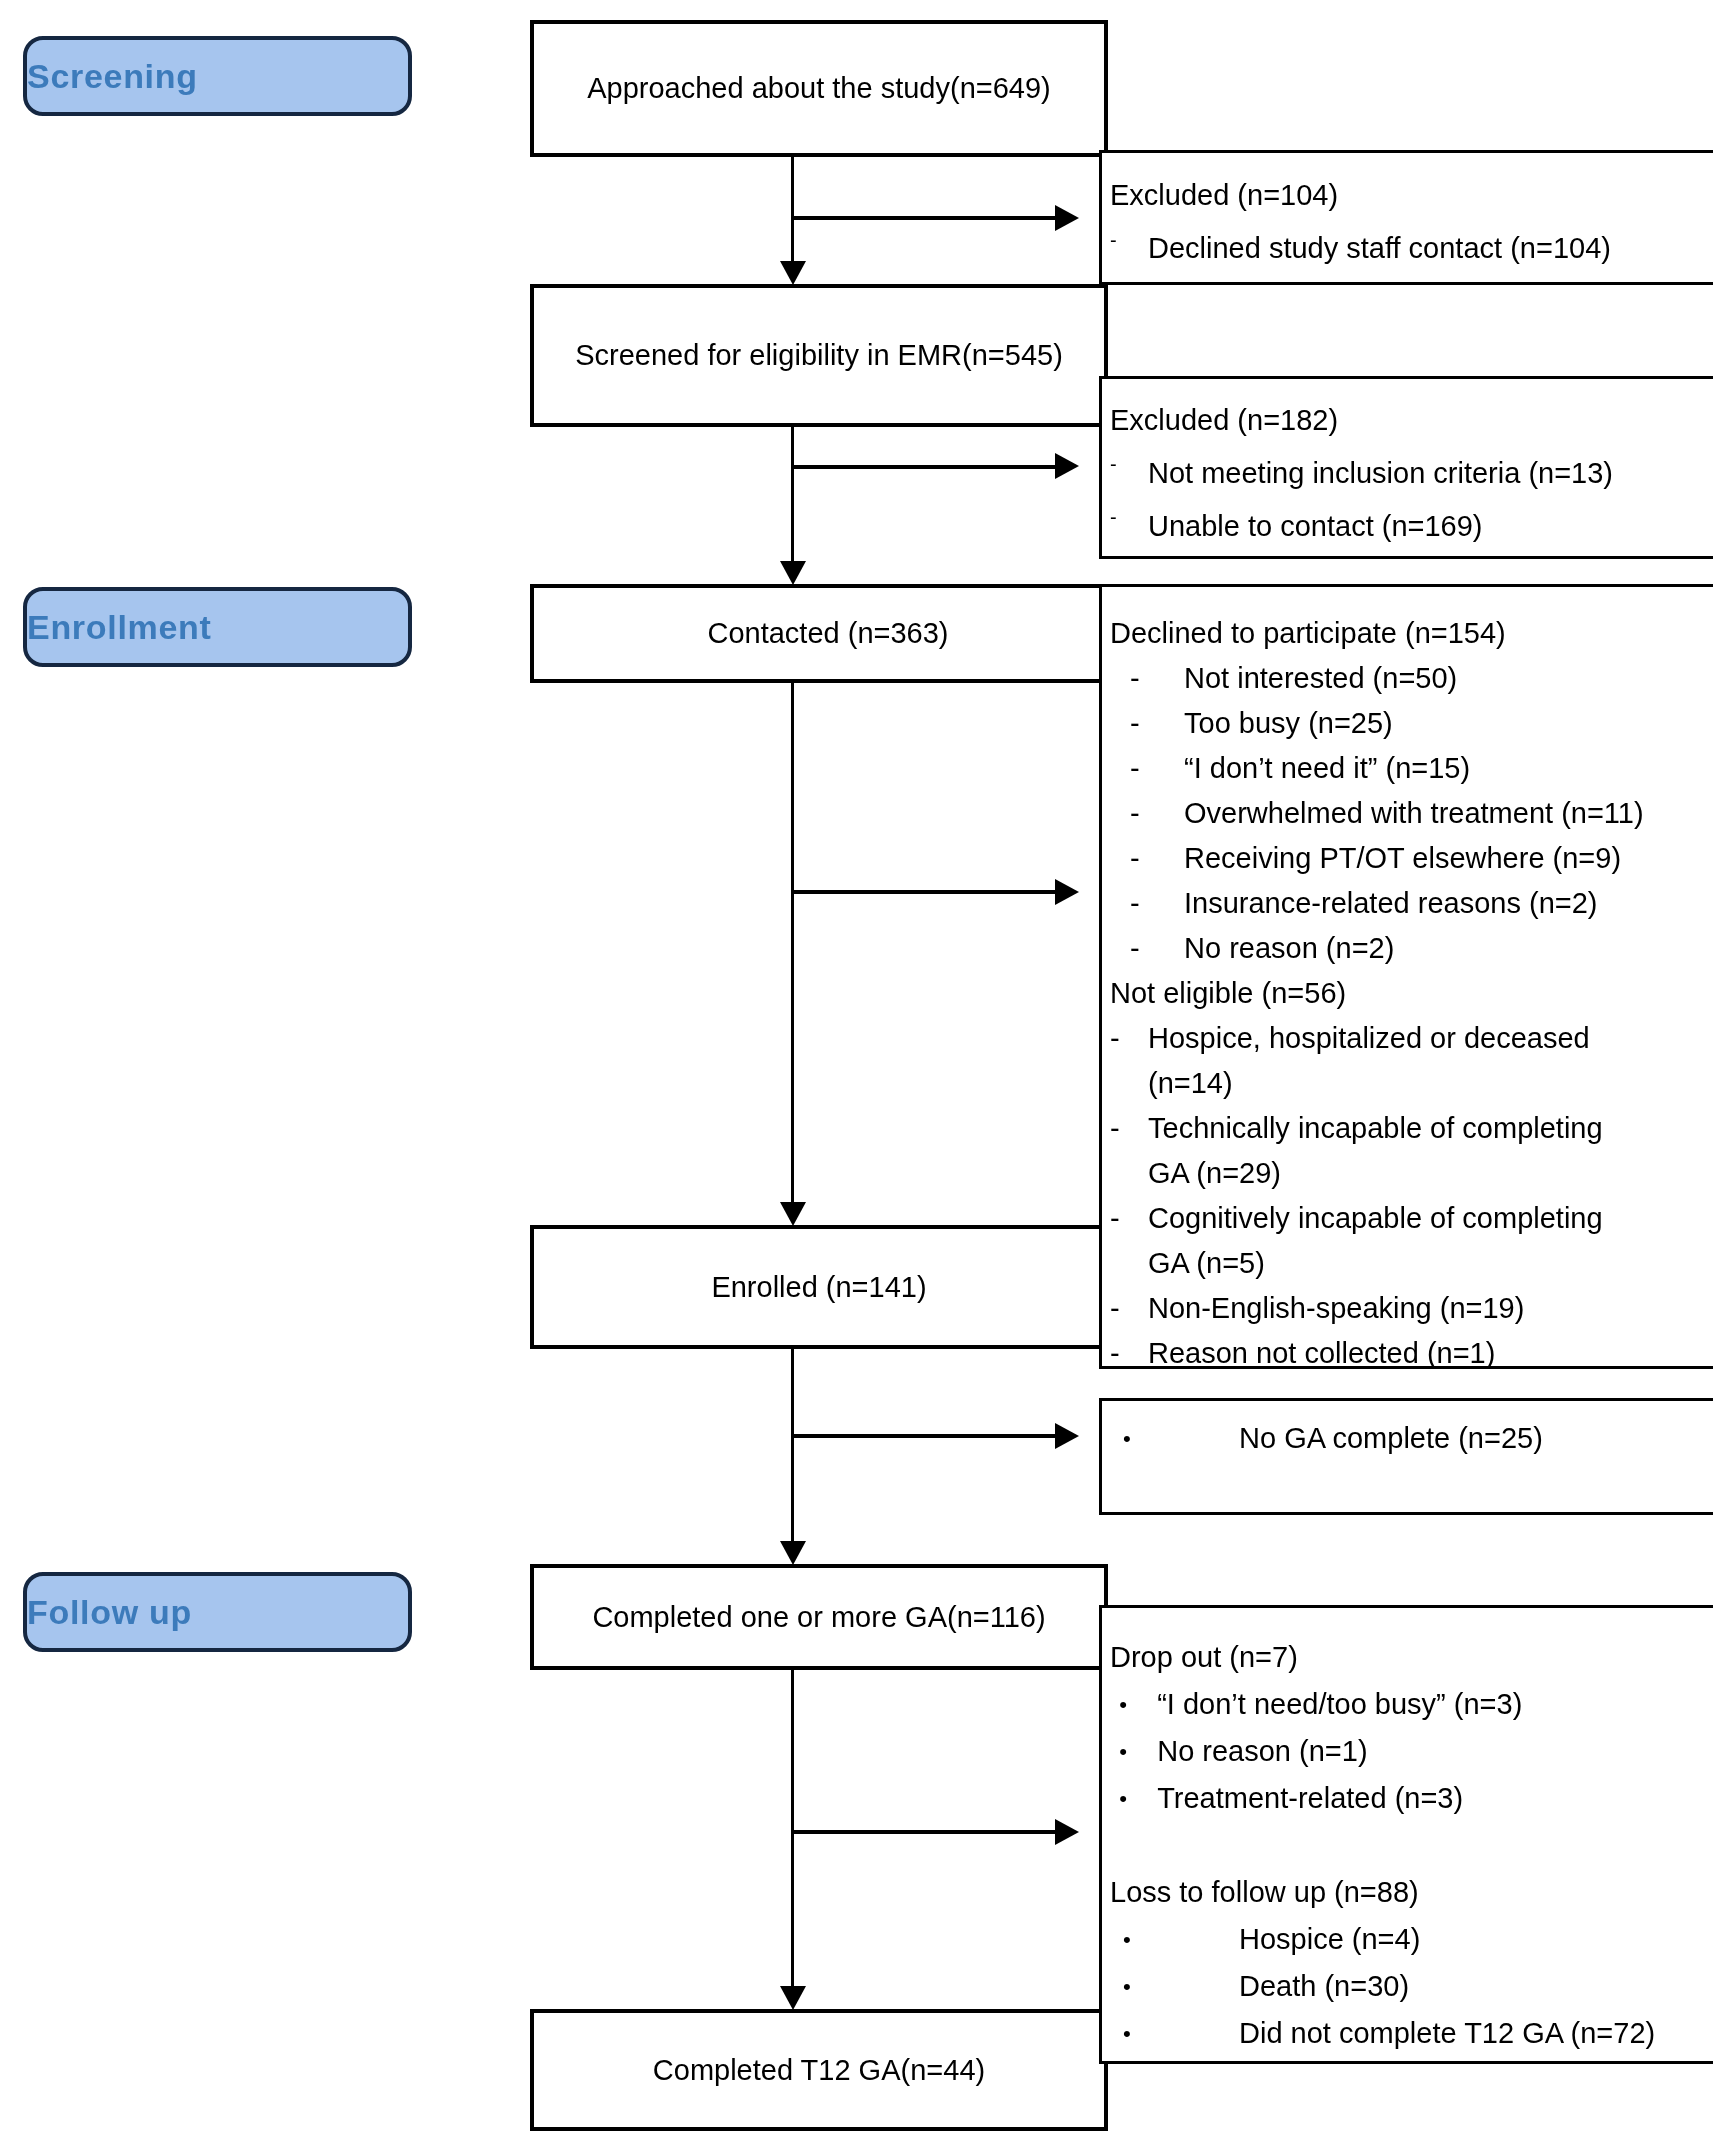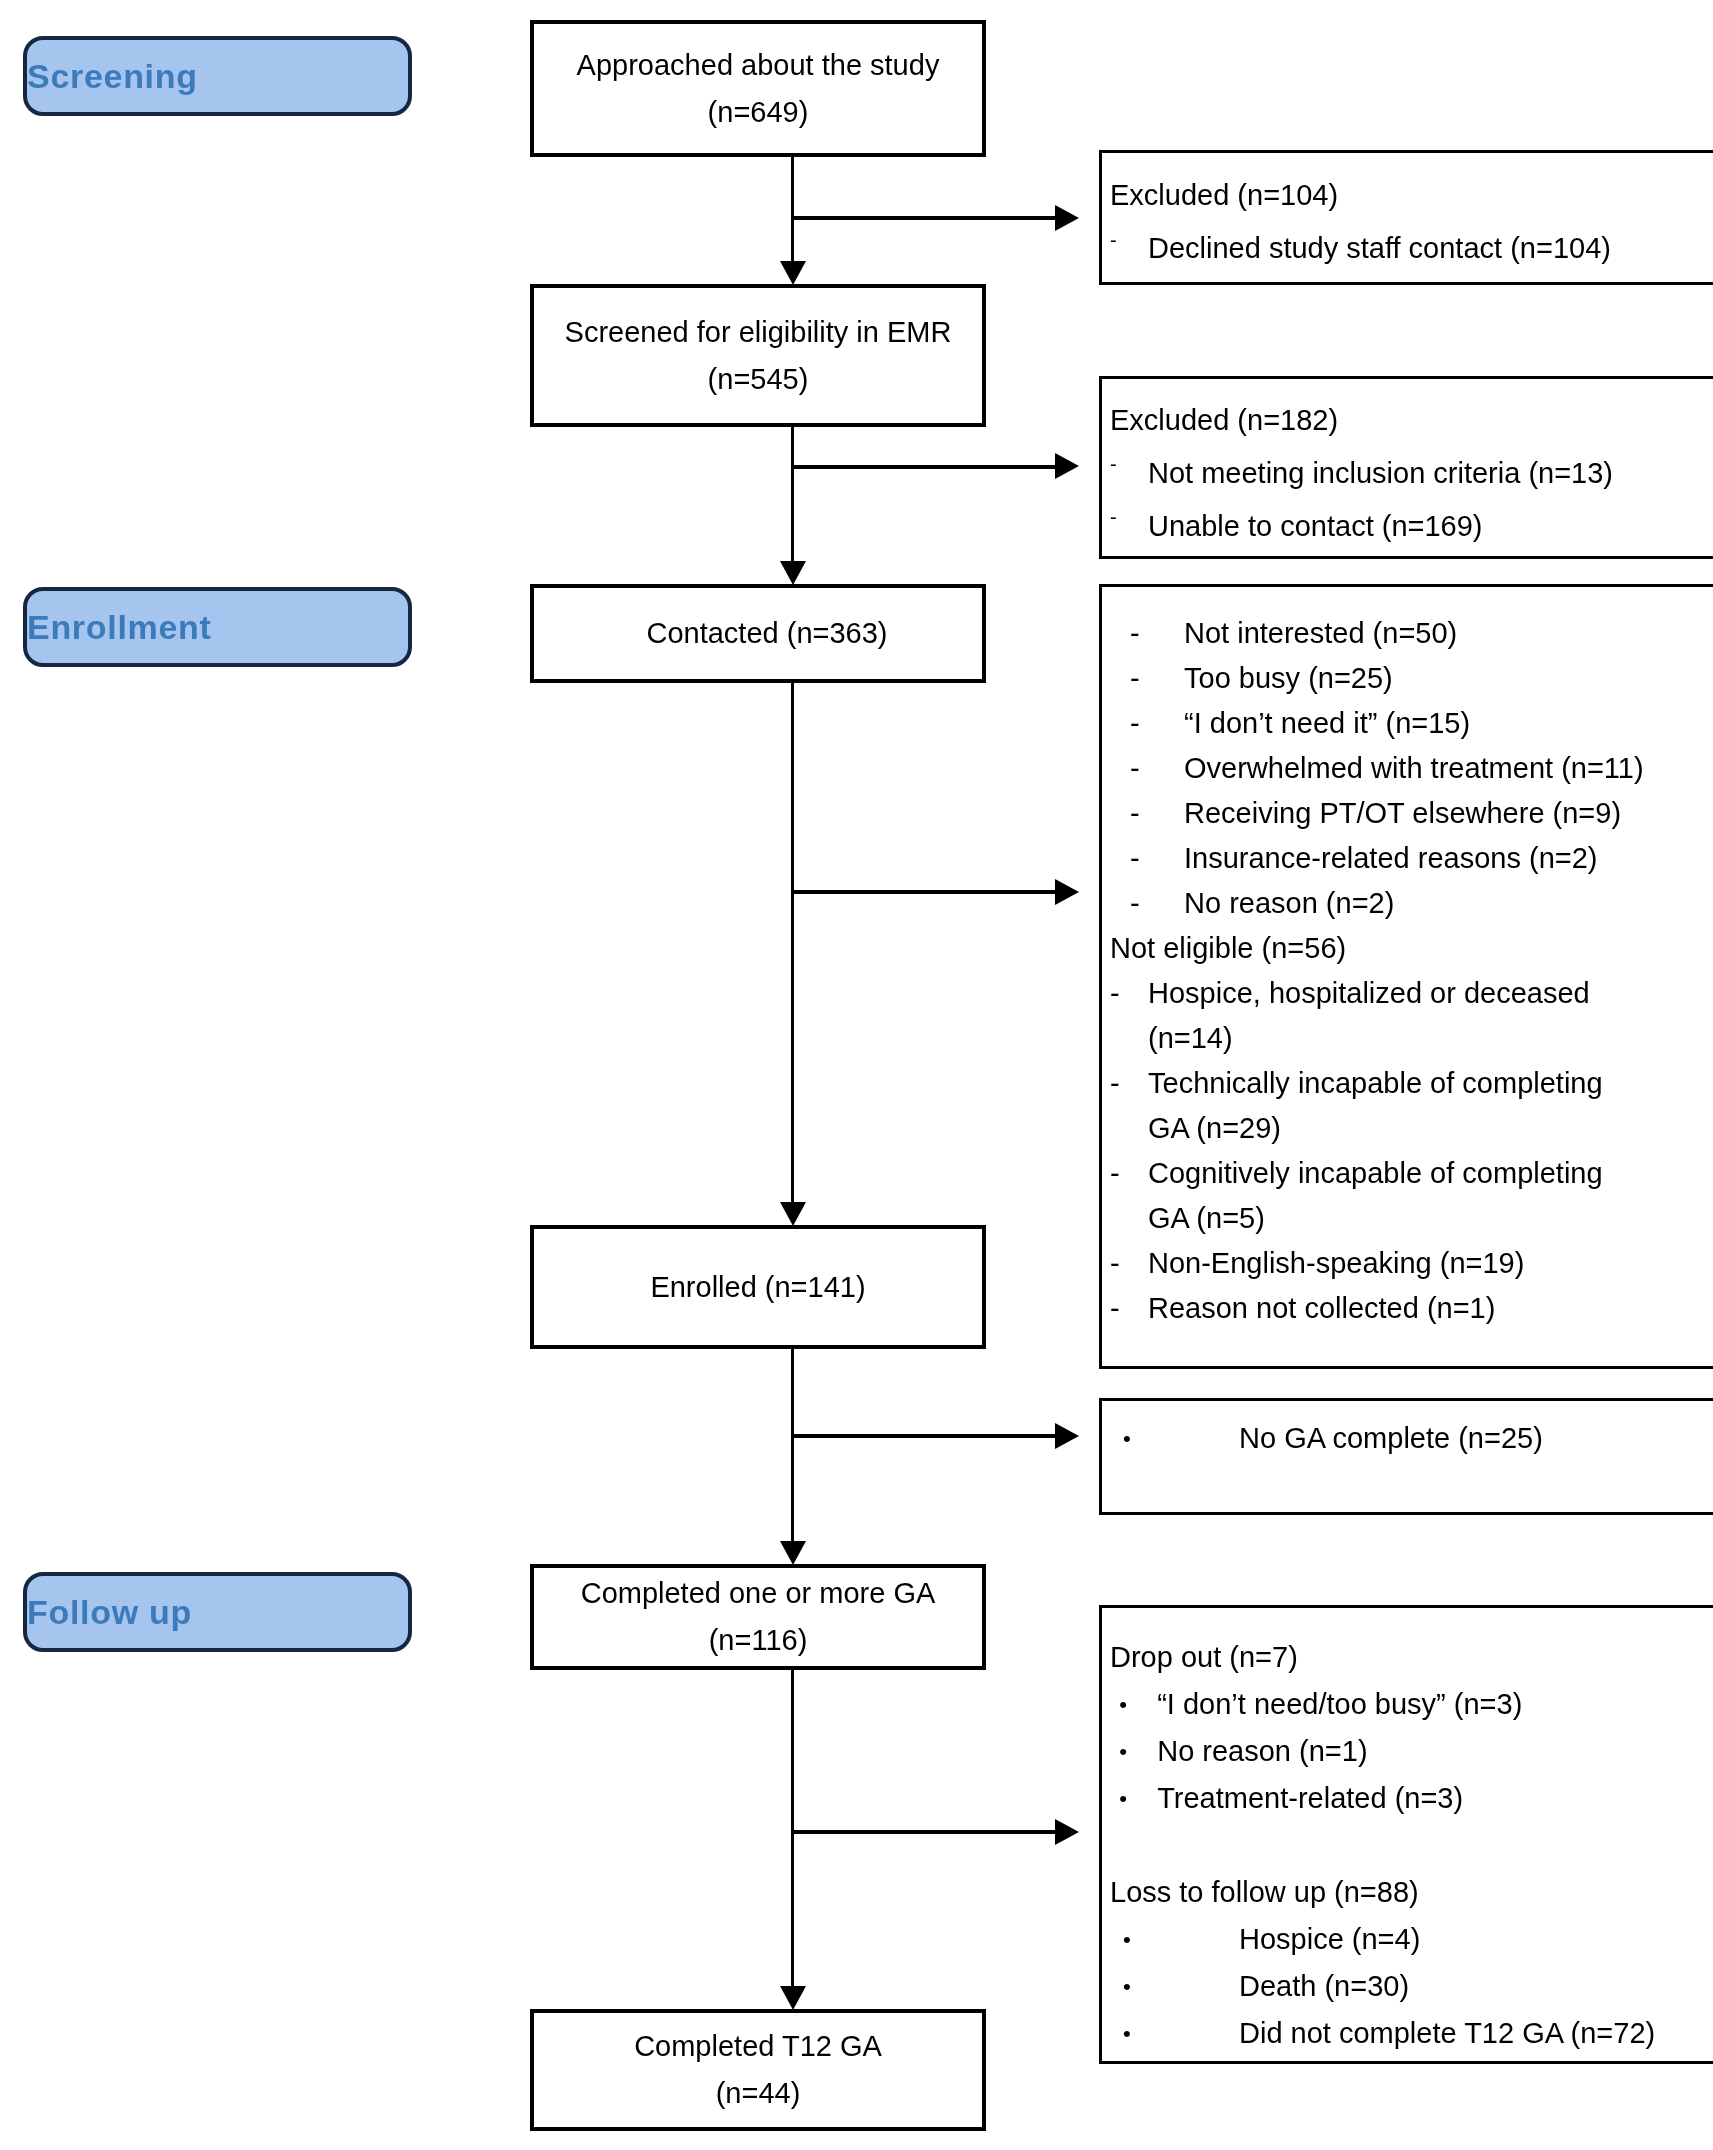--- a/index.html
+++ b/index.html
@@ -15,23 +15,23 @@
     border:4px solid var(--pill-border,#152741);
     border-radius:20px;
     display:flex;align-items:center;justify-content:flex-start;
     font-size:34px;font-weight:bold;
     color:var(--pill-text,#3c7bbb);
     letter-spacing:0.7px;
     box-sizing:border-box;
   }
   
   .flow-box{
-    position:absolute;left:530px;width:456px;
+    position:absolute;left:530px;width:578px;
     background:#fff;border:4px solid #000;box-sizing:border-box;
-    display:flex;flex-direction:column;align-items:center;justify-content:center;
+    display:flex;flex-direction:row;align-items:center;justify-content:center;
     font-size:29px;
   }
   .flow-box .cline{
     height:47px;display:flex;align-items:center;justify-content:center;
     white-space:nowrap;
   }
   
   .side-box{
     position:absolute;left:1079px;width:621px;
     background:#fff;border:3.3px solid #000;box-sizing:border-box;
@@ -125,20 +125,24 @@
     <div class="sline dash-sm">
       <span class="bullet sup">-</span>
       <span class="stext">Not meeting inclusion criteria (n=13)</span>
     </div>
     <div class="sline dash-sm">
       <span class="bullet sup">-</span>
       <span class="stext">Unable to contact (n=169)</span>
     </div>
   </div>
 <div class="side-box lh68" style="top:584px;height:785px;padding-top:24px;">
+    <div class="sline flush">
+      <span class="bullet"></span>
+      <span class="stext">Declined to participate (n=154)</span>
+    </div>
     <div class="sline dash-lg">
       <span class="bullet">-</span>
       <span class="stext">Not interested (n=50)</span>
     </div>
     <div class="sline dash-lg">
       <span class="bullet">-</span>
       <span class="stext">Too busy (n=25)</span>
     </div>
     <div class="sline dash-lg">
       <span class="bullet">-</span>

